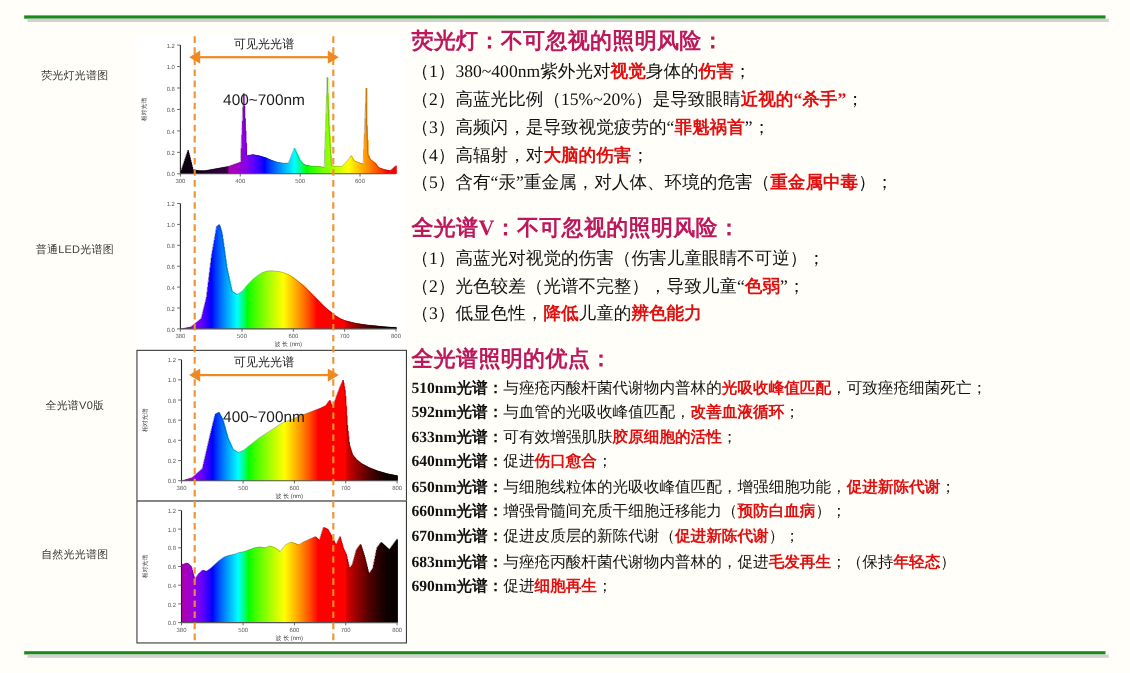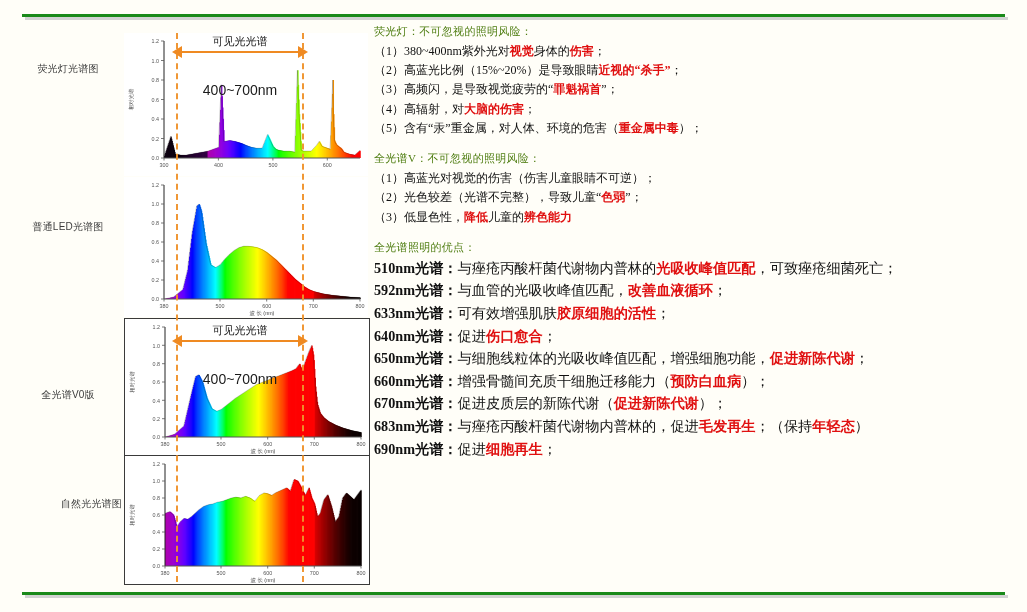--- a/index.html
+++ b/index.html
@@ -43,25 +43,25 @@
     position:absolute;top:0;width:0;height:0;
     border-top:6px solid transparent;border-bottom:6px solid transparent;
   }
   .band .arrow .hl{left:0;border-right:10px solid #ef8a22;}
   .band .arrow .hr{right:0;border-left:10px solid #ef8a22;}
 
   
   .text-col{position:absolute;left:374px;top:24px;width:648px;}
   .blk{margin-bottom:14px;}
   .blk h3{
-    margin:0 0 3px 0;font-size:11px;font-weight:normal;color:#4d7c0f;
+    margin:0 0 3px 0;font-size:20px;font-weight:bold;color:#be185d;
     font-family:"Liberation Serif","DejaVu Serif",serif;letter-spacing:.3px;
   }
   .blk p{
-    margin:0 0 1px 0;font-size:12px;color:#111;line-height:1.52;
+    margin:0 0 1px 0;font-size:16px;color:#111;line-height:1.52;
     font-family:"Liberation Serif","DejaVu Serif",serif;
   }
   .blk p .r{color:#e01010;font-weight:bold;}
   .spec p{font-size:14.2px;}
   .spec .wl{font-weight:bold;}
 </style>
 </head>
 <body>
 
 <div class="page">
@@ -859,21 +859,21 @@
             <line x1="142.7" y1="122" x2="142.7" y2="124.5" stroke="#555" stroke-width=".8"></line>
             <text x="142.7" y="130.6" font-size="5.4" fill="#555" text-anchor="middle" font-family="Liberation Sans, sans-serif">600</text>
             <line x1="189.3" y1="122" x2="189.3" y2="124.5" stroke="#555" stroke-width=".8"></line>
             <text x="189.3" y="130.6" font-size="5.4" fill="#555" text-anchor="middle" font-family="Liberation Sans, sans-serif">700</text>
             <line x1="236.0" y1="122" x2="236.0" y2="124.5" stroke="#555" stroke-width=".8"></line>
             <text x="236.0" y="130.6" font-size="5.4" fill="#555" text-anchor="middle" font-family="Liberation Sans, sans-serif">800</text>
             <text x="138" y="137.5" font-size="5.4" fill="#444" text-anchor="middle" font-family="Liberation Sans, sans-serif">波 长 (nm)</text>
           </svg>
         </div>
       </div>
-      <div class="chart-label" style="top: 388px;">全光谱V0版</div>
+      <div class="chart-label" style="top: 362px;">全光谱V0版</div>
       <div class="chart-panel boxed" style="top: 318px; height: 136px;">
         <div class="plot">
           <svg width="244" height="136" viewBox="0 0 244 136">
             <g>
               <rect x="40.00" y="118.00" width="1.24" height="0.00" fill="rgb(172,0,172)"></rect>
               <rect x="40.54" y="117.84" width="1.24" height="0.16" fill="rgb(171,0,174)"></rect>
               <rect x="41.09" y="117.68" width="1.24" height="0.32" fill="rgb(171,0,177)"></rect>
               <rect x="41.63" y="117.52" width="1.24" height="0.48" fill="rgb(170,0,179)"></rect>
               <rect x="42.18" y="117.36" width="1.24" height="0.64" fill="rgb(170,0,182)"></rect>
               <rect x="42.72" y="117.20" width="1.24" height="0.80" fill="rgb(169,0,184)"></rect>
@@ -1257,21 +1257,21 @@
             <text x="142.7" y="126.6" font-size="5.4" fill="#555" text-anchor="middle" font-family="Liberation Sans, sans-serif">600</text>
             <line x1="189.3" y1="118" x2="189.3" y2="120.5" stroke="#555" stroke-width=".8"></line>
             <text x="189.3" y="126.6" font-size="5.4" fill="#555" text-anchor="middle" font-family="Liberation Sans, sans-serif">700</text>
             <line x1="236.0" y1="118" x2="236.0" y2="120.5" stroke="#555" stroke-width=".8"></line>
             <text x="236.0" y="126.6" font-size="5.4" fill="#555" text-anchor="middle" font-family="Liberation Sans, sans-serif">800</text>
             <text x="138" y="133.5" font-size="5.4" fill="#444" text-anchor="middle" font-family="Liberation Sans, sans-serif">波 长 (nm)</text>
             <text x="9" y="63" font-size="5.4" fill="#444" text-anchor="middle" font-family="Liberation Sans, sans-serif" transform="rotate(-90 9 63)">相对光谱</text>
           </svg>
         </div>
       </div>
-      <div class="chart-label" style="top: 497px; text-align: right;">自然光光谱图</div>
+      <div class="chart-label" style="top: 497px;">自然光光谱图</div>
       <div class="chart-panel boxed" style="top: 455px; height: 128px;">
         <div class="plot">
           <svg width="244" height="128" viewBox="0 0 244 128">
             <g>
               <rect x="40.00" y="57.30" width="1.24" height="52.70" fill="rgb(172,0,172)"></rect>
               <rect x="40.54" y="57.10" width="1.24" height="52.90" fill="rgb(171,0,174)"></rect>
               <rect x="41.09" y="56.90" width="1.24" height="53.10" fill="rgb(171,0,177)"></rect>
               <rect x="41.63" y="56.70" width="1.24" height="53.30" fill="rgb(170,0,179)"></rect>
               <rect x="42.18" y="56.51" width="1.24" height="53.49" fill="rgb(170,0,182)"></rect>
               <rect x="42.72" y="56.31" width="1.24" height="53.69" fill="rgb(169,0,184)"></rect>

